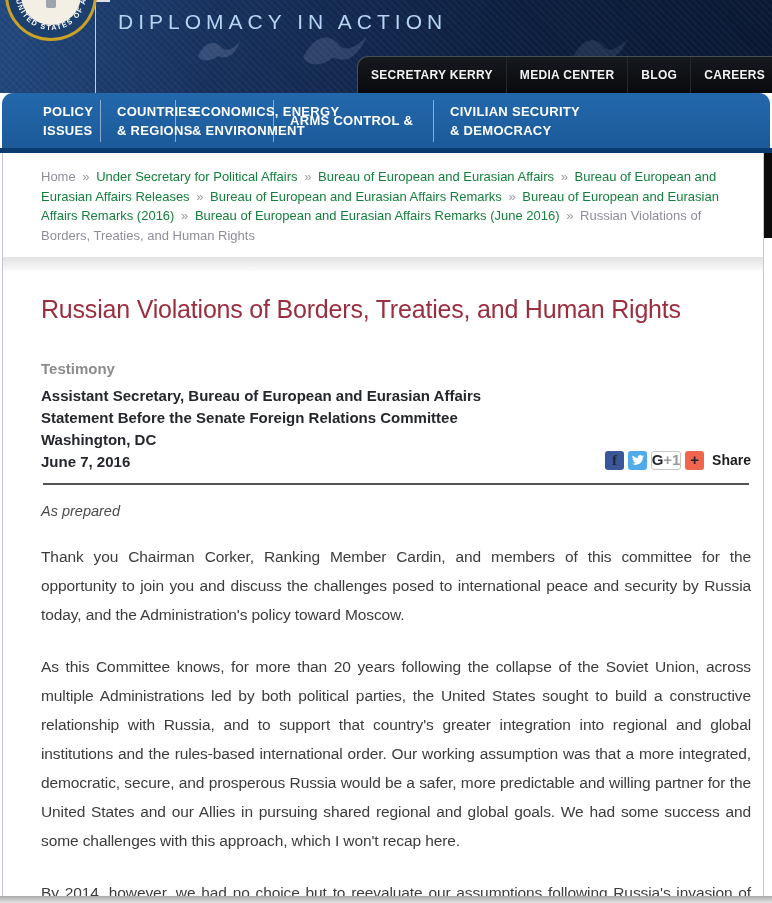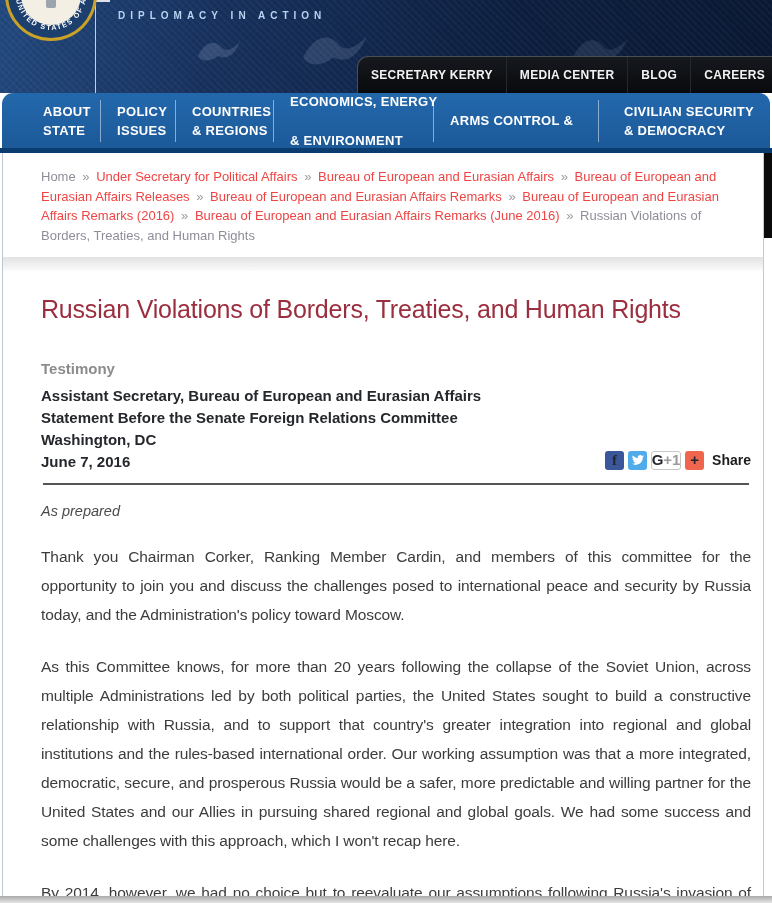--- a/index.html
+++ b/index.html
@@ -8,22 +8,22 @@
 
   
   .site-header{position:absolute;left:0;top:0;width:772px;height:93px;
     background:linear-gradient(100deg,#22497f 0%,#17315e 28%,#0d1f40 65%,#0a1834 100%);
     overflow:hidden;}
   .hdr-texture{position:absolute;inset:0;
     background:
       repeating-linear-gradient(45deg,rgba(255,255,255,0.03) 0 2px,transparent 2px 5px),
       repeating-linear-gradient(-45deg,rgba(0,0,0,0.05) 0 2px,transparent 2px 5px);}
   .wing{position:absolute;opacity:.45;}
-  .tagline{position:absolute;left:118px;top:10px;color:#b5d4f1;font-weight:bold;
-    font-size:10px;letter-spacing:5px;}
+  .tagline{position:absolute;left:118px;top:10px;color:#b5d4f1;font-weight:normal;
+    font-size:21px;letter-spacing:5px;}
   .hdr-vline{position:absolute;left:95px;top:0;width:1px;height:93px;background:rgba(255,255,255,.75);}
   .hdr-topstrip{position:absolute;left:30px;top:0;width:80px;height:2px;background:rgba(255,255,255,.85);}
   .seal{position:absolute;left:4px;top:-52px;width:94px;height:94px;}
 
   
   .utility-nav{position:absolute;left:357px;top:56px;right:0;height:37px;
     background:linear-gradient(#16191e,#08090c);
     border-top-left-radius:11px;border-top:1px solid #4a4f57;border-left:1px solid #4a4f57;
     display:flex;align-items:center;overflow:hidden;}
   .utility-nav a{color:#f2f2f2;font-weight:bold;font-size:12px;letter-spacing:.3px;
@@ -51,21 +51,21 @@
 
   
   .content{position:absolute;left:2px;top:153px;width:760px;bottom:7px;background:#fff;
     border-left:1px solid #bcc6cf;border-right:1px solid #c9c9c9;overflow:hidden;}
   .right-black{position:absolute;right:0;top:153px;width:13px;height:85px;background:#0b0b0b;}
   .bottom-bar{position:absolute;left:0;top:896px;width:772px;height:7px;
     background:linear-gradient(#a9a9a9,#e6e6e6);}
 
   
   .breadcrumb{padding:14px 38px 4px 38px;font-size:13px;line-height:19.5px;color:#8e8e99;}
-  .bc-link{color:#ef4444;cursor:pointer;}
+  .bc-link{color:#15803d;cursor:pointer;}
   .bc-plain{color:#8e8e99;}
   .bc-sep{color:#9a9aa4;padding:0 3px;}
   .bc-shadow{height:14px;background:linear-gradient(#e2e2e2,#fbfbfb);margin-top:8px;}
 
   
   .article{padding:0 12px 0 38px;}
   .page-title{margin:24px 0 0 0;color:#9b2e3e;font-size:25px;font-weight:normal;
     letter-spacing:-0.2px;}
   .kicker{margin-top:36px;color:#8c8c8c;font-weight:bold;font-size:15px;}
   .meta{margin-top:8px;}
@@ -131,24 +131,20 @@
       <a>SECRETARY KERRY</a>
       <a>MEDIA CENTER</a>
       <a>BLOG</a>
       <a>CAREERS</a>
 
     </nav>
   </header>
 
   <nav class="primary-nav">
     <div class="pn-item">
-      <span>ABOUT</span>
-      <span>STATE</span>
-    </div>
-    <div class="pn-item">
       <span>POLICY</span>
       <span>ISSUES</span>
     </div>
     <div class="pn-item">
       <span>COUNTRIES</span>
       <span>&amp; REGIONS</span>
     </div>
     <div class="pn-item">
       <span>ECONOMICS, ENERGY</span>
       <span>&amp; ENVIRONMENT</span>

